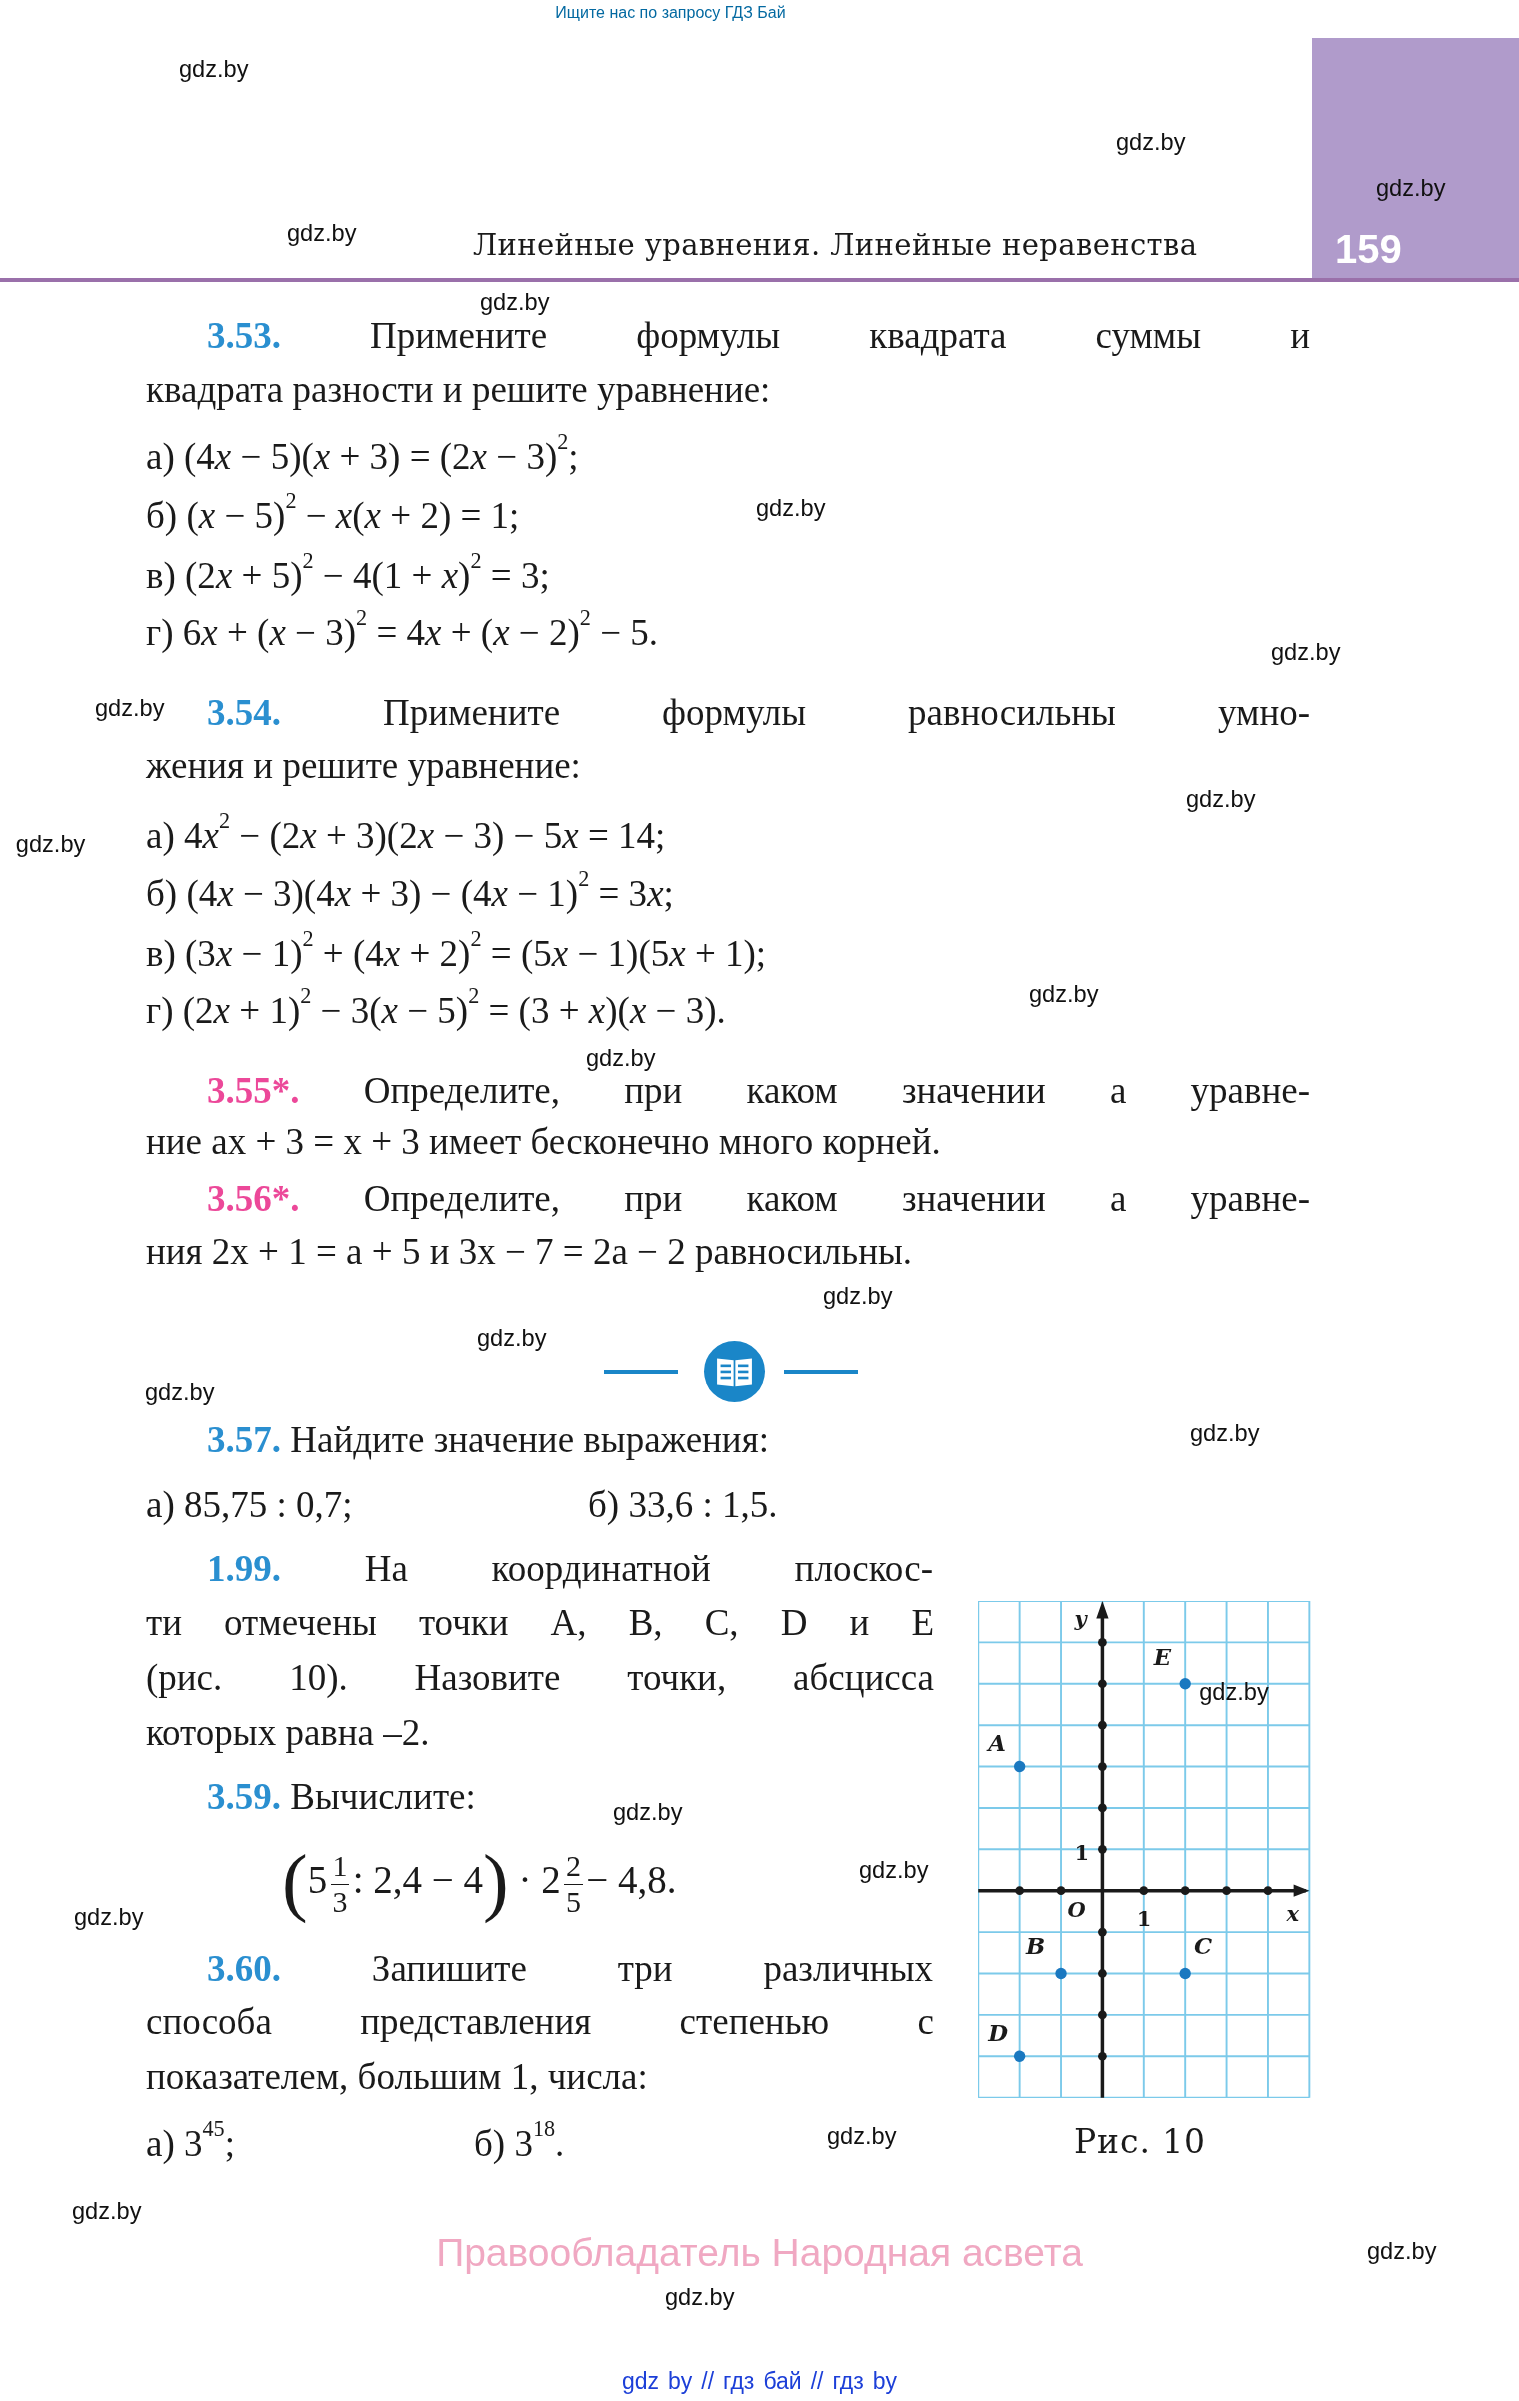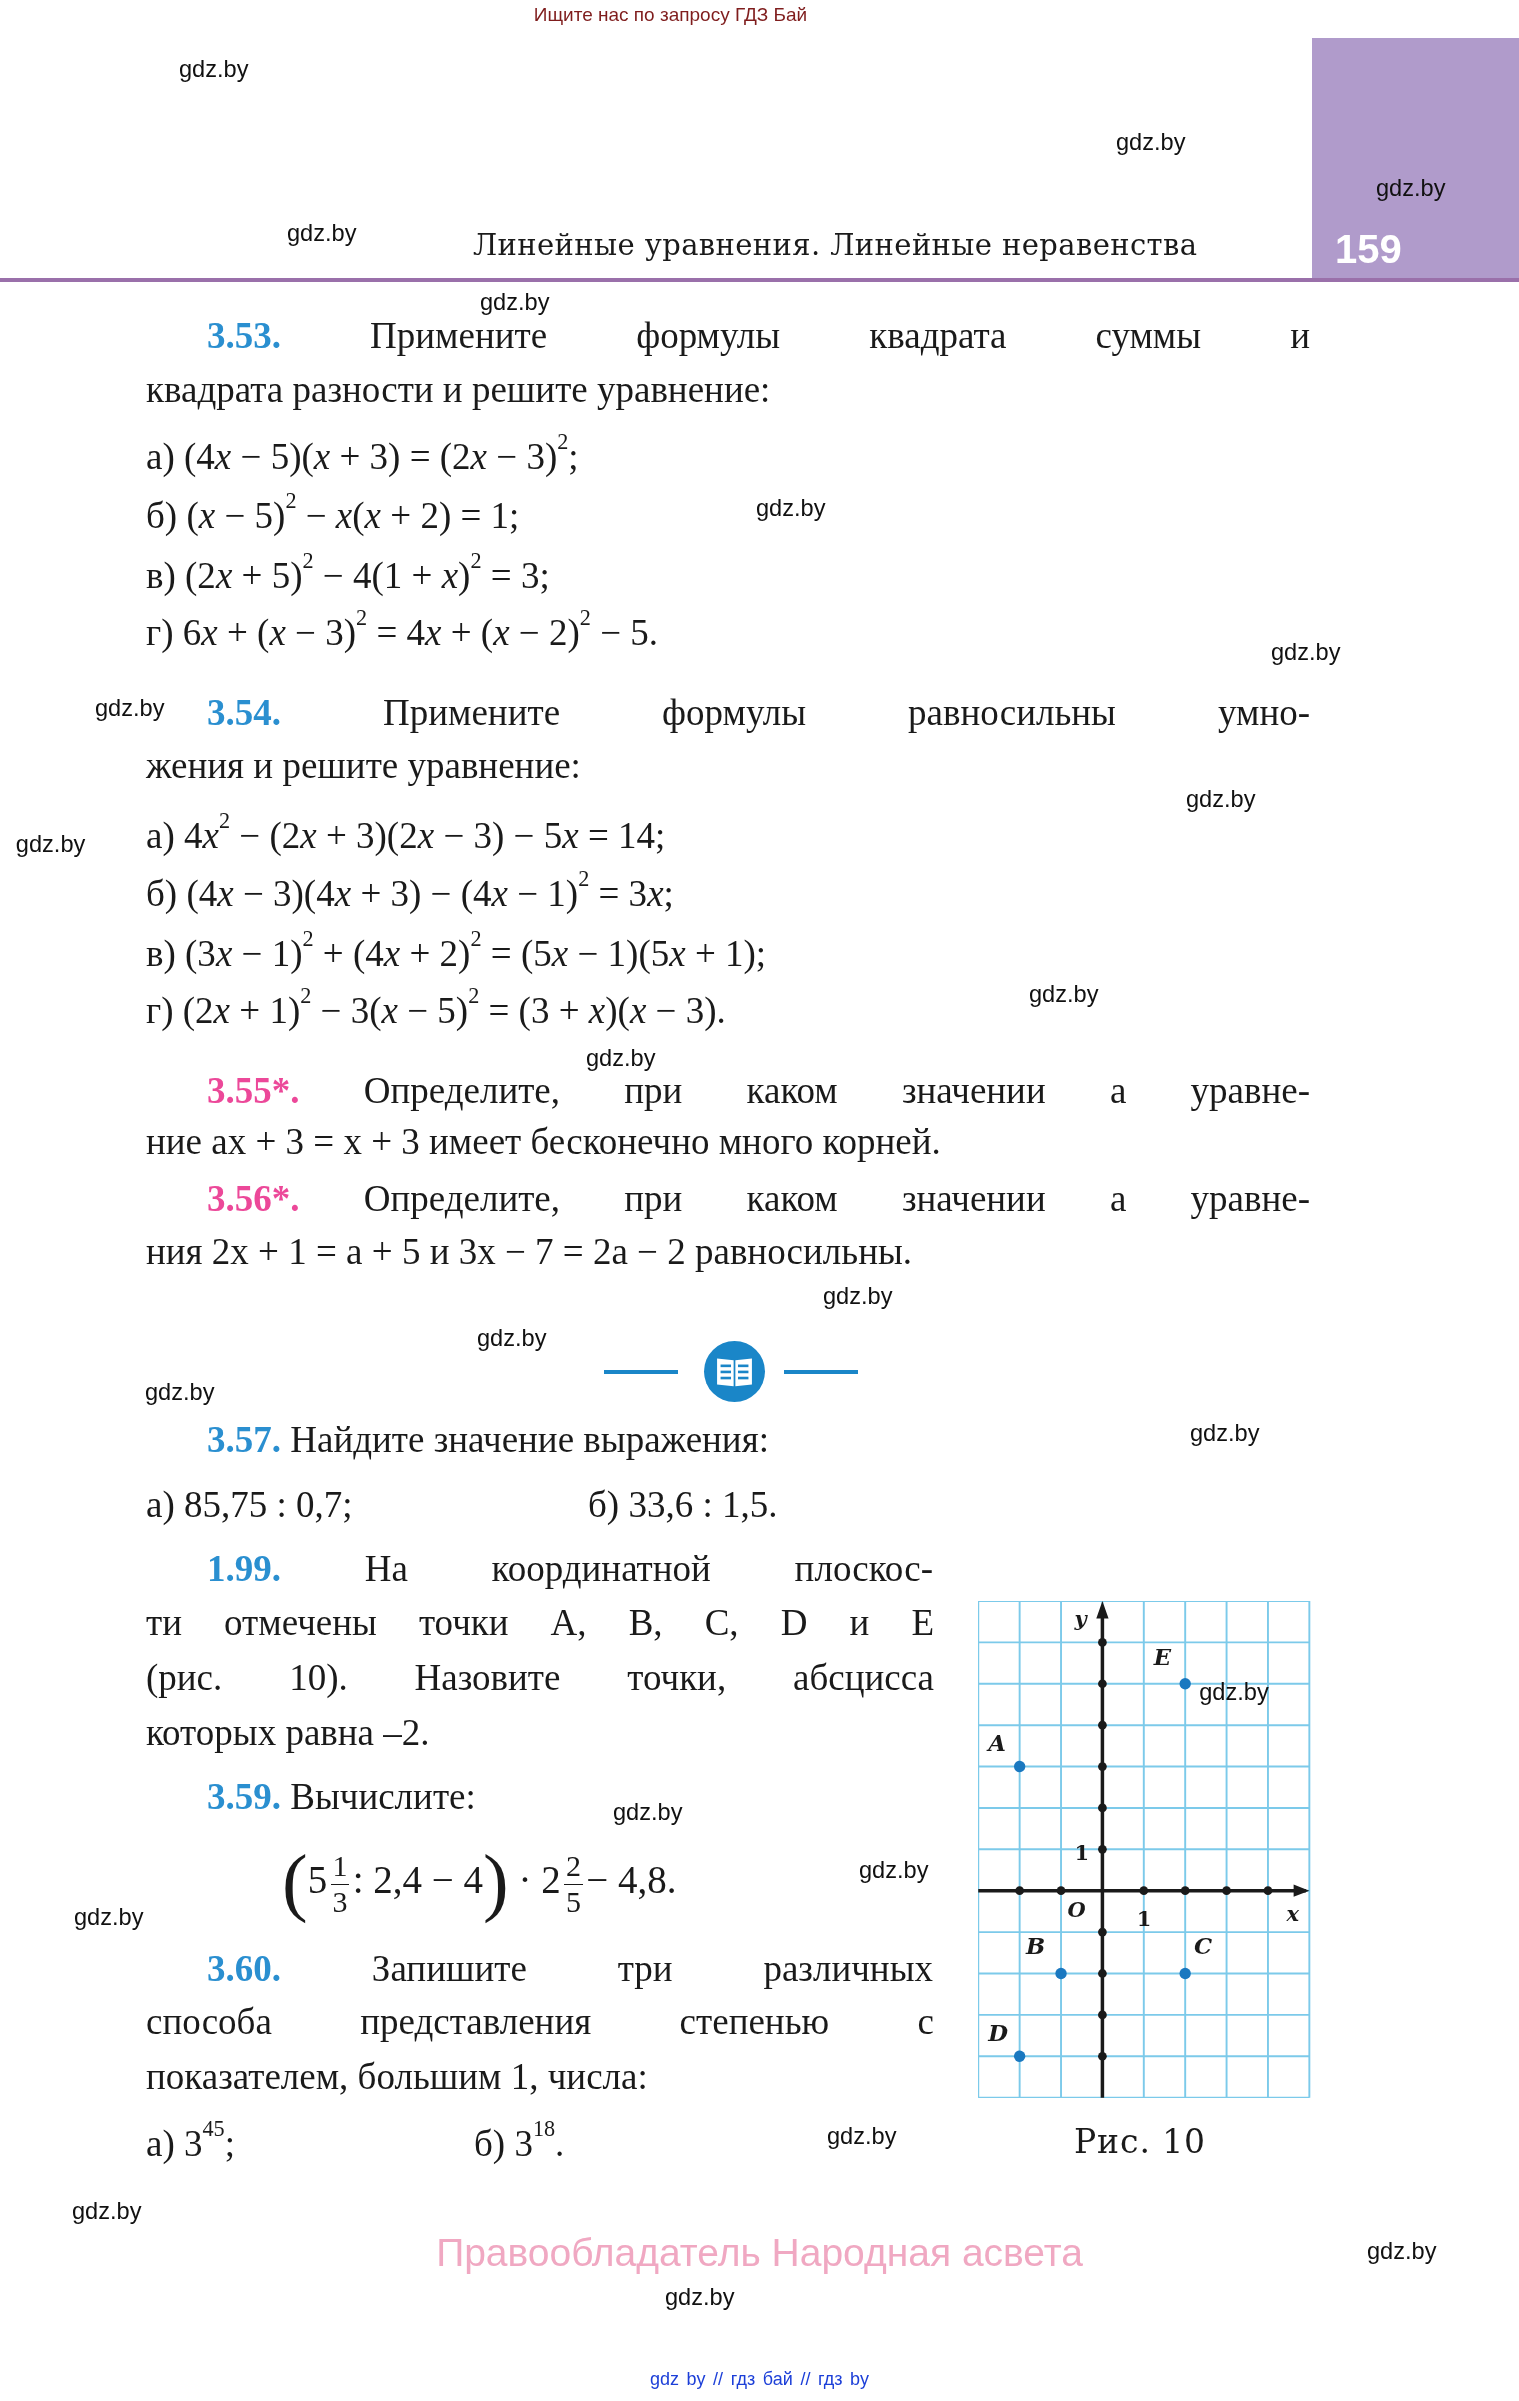--- a/index.html
+++ b/index.html
@@ -3,21 +3,21 @@
 <meta charset="utf-8">
 <style>
   html, body { margin: 0; padding: 0; }
   body {
     width: 1519px; height: 2401px; position: relative; overflow: hidden;
     background: #ffffff;
     font-family: "DejaVu Serif", "Liberation Serif", serif;
     color: #1a1a1a;
   }
   .wm { position: absolute; font-family: "Liberation Sans", sans-serif; font-size: 23.6px; color: #111; white-space: nowrap; line-height: 1; }
-  .top-green { position: absolute; left: 0; width: 1341px; top: 5.3px; text-align: center; font-family: "Liberation Sans", sans-serif; font-size: 19px; color: #7f1d1d; line-height: 1; }
+  .top-green { position: absolute; left: 0; width: 1341px; top: 5.3px; text-align: center; font-family: "Liberation Sans", sans-serif; font-size: 16px; color: #0369a1; line-height: 1; }
   .purple-tab { position: absolute; left: 1312px; top: 38px; width: 207px; height: 243px; background: #b09bcb; }
   .page-num { position: absolute; left: 1335px; top: 229px; font-family: "Liberation Sans", sans-serif; font-weight: bold; font-size: 40px; color: #ffffff; line-height: 1; }
   .head-rule { position: absolute; left: 0; top: 278px; width: 1519px; height: 3.5px; background: #9a70aa; }
   .head-title { position: absolute; left: 473px; top: 231px; font-family: "DejaVu Serif", "Liberation Serif", serif; font-size: 29px; color: #1a1a1a; letter-spacing: 0.4px; line-height: 1; }
 
   .line { position: absolute; left: 146px; font-size: 37px; line-height: 1; white-space: nowrap; font-family: Liberation Serif, serif; }
   .indent { left: 207px; }
   .justify { width: 1164px; text-align: justify; text-align-last: justify; }
   .justify-narrow { width: 788px; text-align: justify; text-align-last: justify; }
   .num { color: #2a8fd0; font-weight: bold; }
@@ -33,21 +33,21 @@
 
   .frac { display: inline-block; vertical-align: middle; text-align: center; font-size: 30px; line-height: 1.05; margin: 0 3.5px; }
   .frac .n { display: block; border-bottom: 1.8px solid #1a1a1a; padding: 0 1.8px 1.8px; }
   .frac .d { display: block; padding-top: 1.8px; }
   .bigparen { font-size: 77px; font-weight: 200; vertical-align: middle; line-height: 0; position: relative; top: -3.5px; }
 
   .graph { position: absolute; left: 978px; top: 1601px; width: 333px; height: 497px; }
   .caption { position: absolute; left: 1074px; top: 2125px; font-size: 33px; letter-spacing: 0.9px; line-height: 1; }
 
   .copyright { position: absolute; left: 0; width: 1519px; top: 2233px; text-align: center; font-family: "Liberation Sans", sans-serif; font-size: 39px; color: #f0a8c2; line-height: 1; }
-  .bottom-links { position: absolute; left: 0; width: 1519px; top: 2370px; text-align: center; font-family: "Liberation Sans", sans-serif; font-size: 18px; color: #1c3fd8; line-height: 1; word-spacing: 2.6px; }
+  .bottom-links { position: absolute; left: 0; width: 1519px; top: 2370px; text-align: center; font-family: "Liberation Sans", sans-serif; font-size: 23px; color: #1c3fd8; line-height: 1; word-spacing: 2.6px; }
 </style>
 </head>
 <body>
 
 <div class="top-green">Ищите нас по запросу ГДЗ Бай</div>
 
 <div class="purple-tab"></div>
 <div class="page-num">159</div>
 <div class="head-title">Линейные уравнения. Линейные неравенства</div>
 <div class="head-rule"></div>

